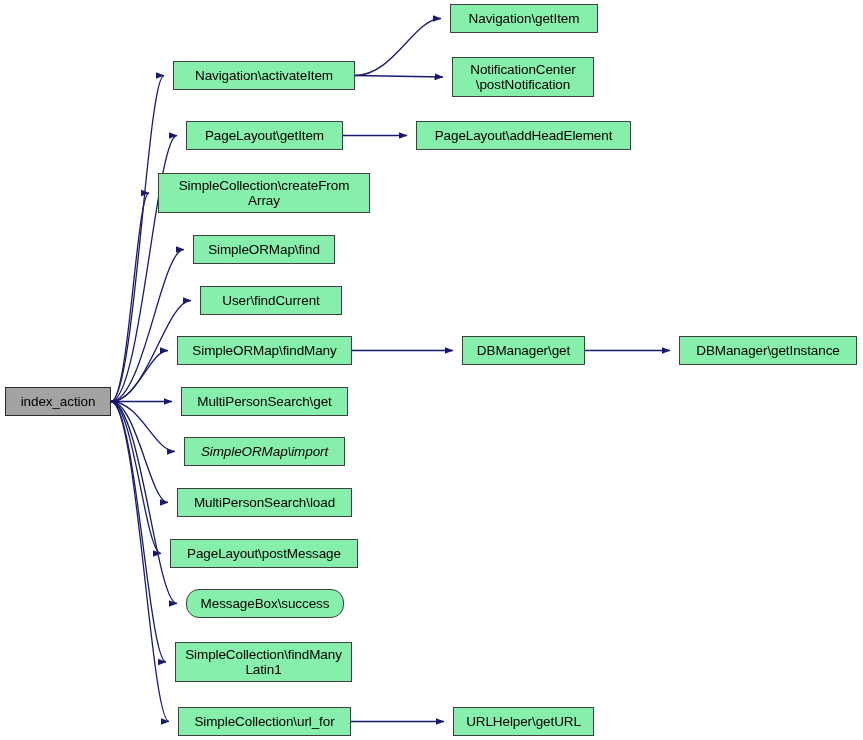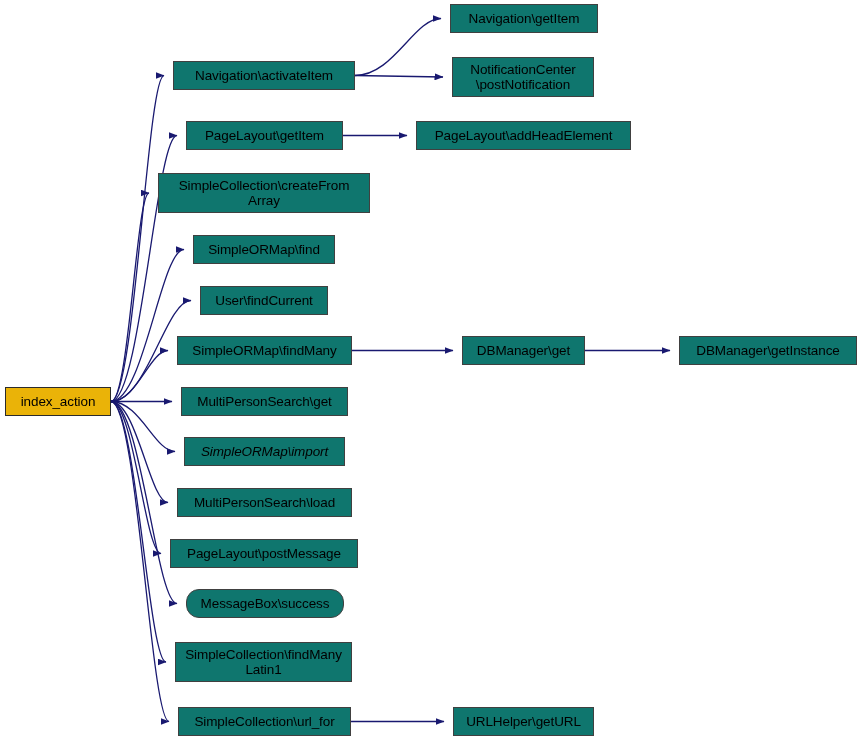--- a/index.html
+++ b/index.html
@@ -21,34 +21,34 @@
     position: absolute;
     left: 0;
     top: 0;
     width: 863px;
     height: 740px;
   }
   .node {
     position: absolute;
     box-sizing: border-box;
     border: 1px solid #404040;
-    background: #0f766e;
+    background: #86efac;
     color: #000000;
     font-size: 13.5px;
     line-height: 15px;
     display: flex;
     align-items: center;
     justify-content: center;
     text-align: center;
     white-space: pre-line;
     letter-spacing: -0.1px;
     z-index: 2;
   }
   .node.root {
-    background: #eab308;
+    background: #a3a3a3;
     border-color: #2b2b2b;
   }
 </style>
 </head>
 <body>
 
 <div id="canvas">
   <svg id="edge-layer" viewBox="0 0 863 740">
     <defs>
       <marker id="arrowhead" markerWidth="9" markerHeight="7" refX="8.5" refY="3.5" orient="auto" markerUnits="userSpaceOnUse">
@@ -81,21 +81,21 @@
       <div class="node root" style="left: 5px; top: 387px; width: 106px; height: 29px;">index_action</div>
       <div class="node" style="left: 173px; top: 61px; width: 182px; height: 29px;">Navigation\activateItem</div>
       <div class="node" style="left: 450px; top: 4px; width: 148px; height: 29px;">Navigation\getItem</div>
       <div class="node" style="left: 452px; top: 57px; width: 142px; height: 40px;">NotificationCenter
 \postNotification</div>
       <div class="node" style="left: 186px; top: 121px; width: 157px; height: 29px;">PageLayout\getItem</div>
       <div class="node" style="left: 416px; top: 121px; width: 215px; height: 29px;">PageLayout\addHeadElement</div>
       <div class="node" style="left: 158px; top: 173px; width: 212px; height: 40px;">SimpleCollection\createFrom
 Array</div>
       <div class="node" style="left: 193px; top: 235px; width: 142px; height: 29px;">SimpleORMap\find</div>
-      <div class="node" style="left: 200px; top: 286px; width: 128px; height: 29px;">User\findCurrent</div>
+      <div class="node" style="left: 200px; top: 286px; width: 142px; height: 29px;">User\findCurrent</div>
       <div class="node" style="left: 177px; top: 336px; width: 175px; height: 29px;">SimpleORMap\findMany</div>
       <div class="node" style="left: 462px; top: 336px; width: 123px; height: 29px;">DBManager\get</div>
       <div class="node" style="left: 679px; top: 336px; width: 178px; height: 29px;">DBManager\getInstance</div>
       <div class="node" style="left: 181px; top: 387px; width: 167px; height: 29px;">MultiPersonSearch\get</div>
       <div class="node" style="left: 184px; top: 437px; width: 161px; height: 29px; font-style: italic;">SimpleORMap\import</div>
       <div class="node" style="left: 177px; top: 488px; width: 175px; height: 29px;">MultiPersonSearch\load</div>
       <div class="node" style="left: 170px; top: 539px; width: 188px; height: 29px;">PageLayout\postMessage</div>
       <div class="node" style="left: 186px; top: 589px; width: 158px; height: 29px; border-radius: 13px;">MessageBox\success</div>
       <div class="node" style="left: 175px; top: 642px; width: 177px; height: 40px;">SimpleCollection\findMany
 Latin1</div>

